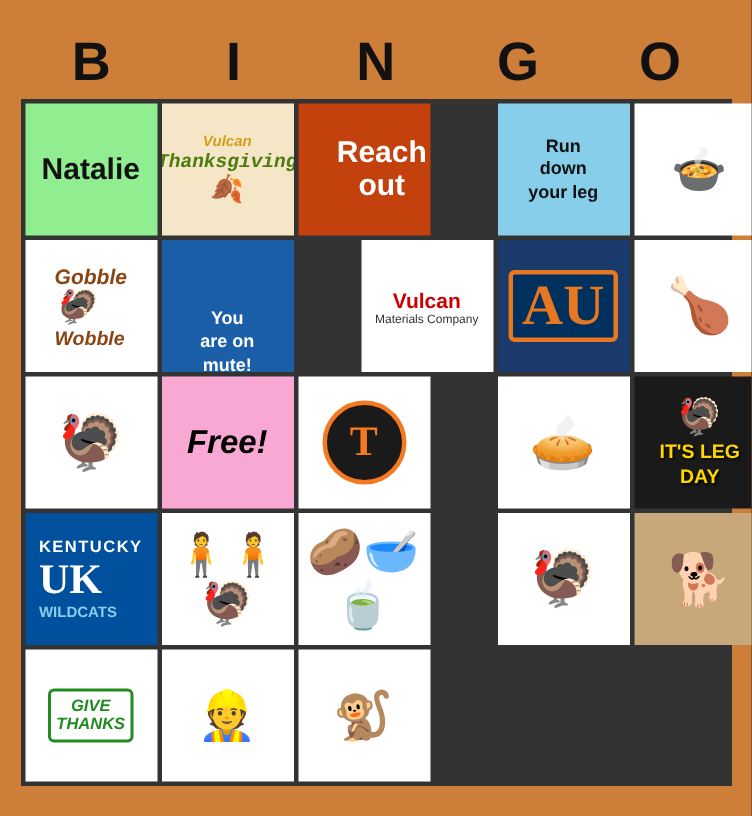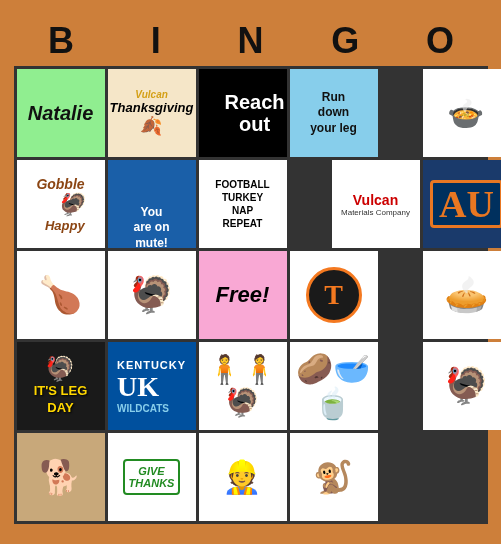--- a/index.html
+++ b/index.html
@@ -54,21 +54,21 @@
       position: relative;
       overflow: hidden;
       font-size: 13px;
       font-weight: bold;
       padding: 4px;
     }
 
     
     .cell-0-0 { background: #90ee90; }
     .cell-0-1 { background: #f5e6c8; }
-    .cell-0-2 { background: #000000; color: white; font-size: 22px; font-weight: bold; padding-left: 28px; }
+    .cell-0-2 { background: #c2410c; color: white; font-size: 22px; font-weight: bold; padding-left: 28px; }
     .cell-0-3 { background: #87ceeb; font-size: 13px; }
     .cell-0-4 { background: white; }
 
     
     .cell-1-0 { background: white; font-style: italic; font-size: 16px; }
     .cell-1-1 { background: #1a5fa8; color: white; font-size: 13px; }
     .cell-1-2 { background: white; font-size: 11px; }
     .cell-1-3 { background: white; font-size: 12px; margin-left: 42px; }
     .cell-1-4 { background: #1a3a6b; }
     .cell-2-2 { background: #f9a8d4; font-size: 20px; font-style: italic; color: black; }
@@ -115,21 +115,20 @@
 
     .run-down-text {
       font-size: 12px;
       font-weight: bold;
       color: #111;
       line-height: 1.3;
     }
 
     .natalie-text {
       font-size: 20px;
-      font-style: italic;
       color: #111;
     }
 
     .you-on-mute {
       font-size: 12px;
       font-weight: bold;
       color: #ffffff;
       line-height: 1.3;
       margin-top: 48px;
     }
@@ -169,52 +168,49 @@
 
   <div class="bingo-grid">
 
     <div class="cell cell-0-0">
       <span class="natalie-text">Natalie</span>
     </div>
 
     <div class="cell cell-0-1">
       <div style="text-align:center;">
         <div style="color:#d4a017; font-size:10px; font-style:italic;">Vulcan</div>
-        <div style="color:#000000; font-size:13px; font-style:italic; font-weight:bold;">Thanksgiving</div>
+        <div style="color:#4d7c0f; font-size:13px; font-style:italic; font-weight:bold;font-family:Liberation Mono, monospace;">Thanksgiving</div>
         <div style="color:#8B4513; font-size:18px;">🍂</div>
       </div>
     </div>
 
     <div class="cell cell-0-2">
       <span class="reach-out-text">Reach<br>out</span>
     </div>
 
     <div class="cell cell-0-3">
       <span class="run-down-text">Run<br>down<br>your leg</span>
     </div>
 
     <div class="cell cell-0-4">
       <span class="soup-bowl">🍲</span>
     </div>
 
     <div class="cell cell-1-0">
-      <div style="text-align:right;">
+      <div style="text-align:left;">
         <div style="font-size:14px; font-style:italic; color:#8B4513; font-weight:bold;">Gobble</div>
         <div style="font-size:22px;">🦃</div>
-        <div style="font-size:13px; font-style:italic; color:#8B4513; font-weight:bold;">Happy</div>
+        <div style="font-size:13px; font-style:italic; color:#8B4513; font-weight:bold;">Wobble</div>
       </div>
     </div>
 
     <div class="cell cell-1-1">
       <span class="you-on-mute">You<br>are on<br>mute!</span>
     </div>
 
-    <div class="cell cell-1-2">
-      <div class="football-text">FOOTBALL<br>TURKEY<br>NAP<br>REPEAT</div>
-    </div>
 
     <div class="cell cell-1-3">
       <div style="text-align:center;">
         <div class="vulcan-logo">Vulcan</div>
         <div class="vulcan-sub">Materials Company</div>
       </div>
     </div>
 
     <div class="cell cell-1-4">
       <div style="text-align:center;">

